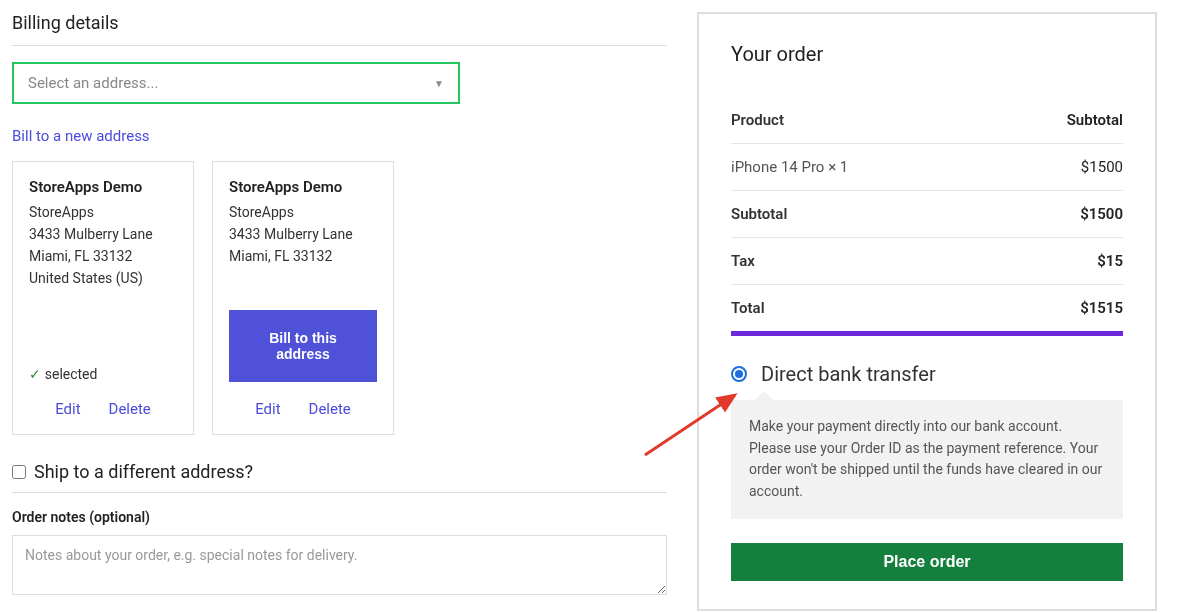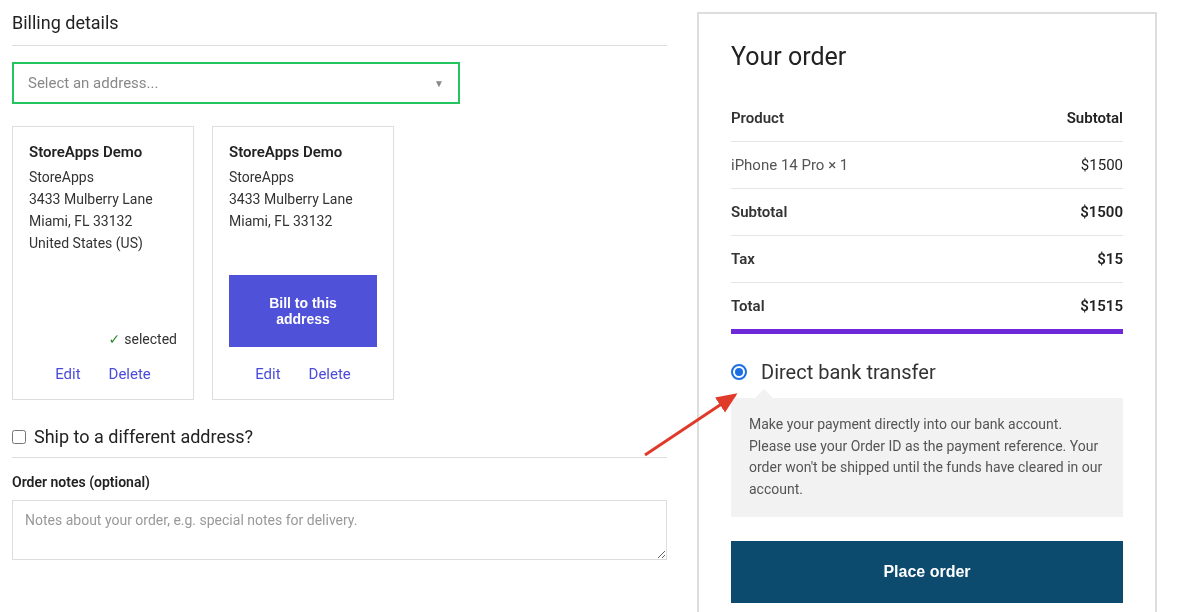--- a/index.html
+++ b/index.html
@@ -82,21 +82,21 @@
     .address-line {
       font-size: 14px;
       margin-bottom: 6px;
       color: #333;
     }
     .card-spacer {
       flex: 1;
       min-height: 40px;
     }
     .selected-indicator {
-      text-align: right;
+      text-align: left;
       font-size: 14px;
       color: #333;
       margin-bottom: 18px;
     }
     .selected-indicator .check {
       color: #2c8a2c;
       margin-right: 4px;
     }
     .bill-btn {
       background: #4f51d8;
@@ -152,23 +152,23 @@
       color: #333;
     }
     .notes-textarea::placeholder {
       color: #999;
     }
     .order-box {
       border: 2px solid #ddd;
       padding: 28px 32px;
     }
     .order-title {
-      font-size: 25px;
+      font-size: 20px;
       font-weight: 400;
-      margin-bottom: 24px;
+      margin-bottom: 31px;
     }
     .order-row {
       display: flex;
       justify-content: space-between;
       padding: 14px 0;
       border-bottom: 1px solid #e5e5e5;
       font-size: 15px;
     }
     .order-row.header .col {
       font-weight: 600;
@@ -225,25 +225,25 @@
       position: absolute;
       top: -9px;
       left: 24px;
       width: 0;
       height: 0;
       border-left: 9px solid transparent;
       border-right: 9px solid transparent;
       border-bottom: 9px solid #f2f2f2;
     }
     .place-order-btn {
-      background: #0c4a6e;
+      background: #15803d;
       color: #fff;
       border: none;
       width: 100%;
-      padding: 22px;
+      padding: 10px;
       font-size: 16px;
       font-weight: 600;
       cursor: pointer;
     }
     .arrow-annotation {
       position: absolute;
       pointer-events: none;
     }
   </style>
 </head>
@@ -251,20 +251,23 @@
 
 <div class="left-col">
   <div class="section-title">Billing details</div>
   <hr class="divider">
 
   <div class="address-select">
     <span class="placeholder">Select an address...</span>
     <span class="caret">▼</span>
   </div>
 
+  <div class="link-row">
+    <a class="link">Bill to a new address</a>
+  </div>
 
   <div class="address-cards">
     <div class="address-card">
       <div class="address-title">StoreApps Demo</div>
       <div class="address-line">StoreApps</div>
       <div class="address-line">3433 Mulberry Lane</div>
       <div class="address-line">Miami, FL 33132</div>
       <div class="address-line">United States (US)</div>
       <div class="card-spacer"></div>
       <div class="selected-indicator">

